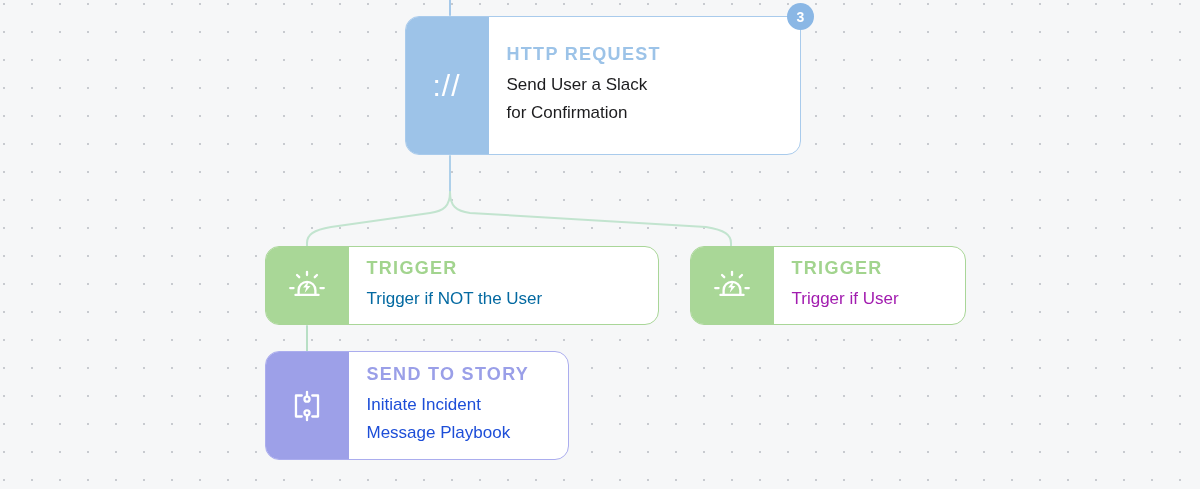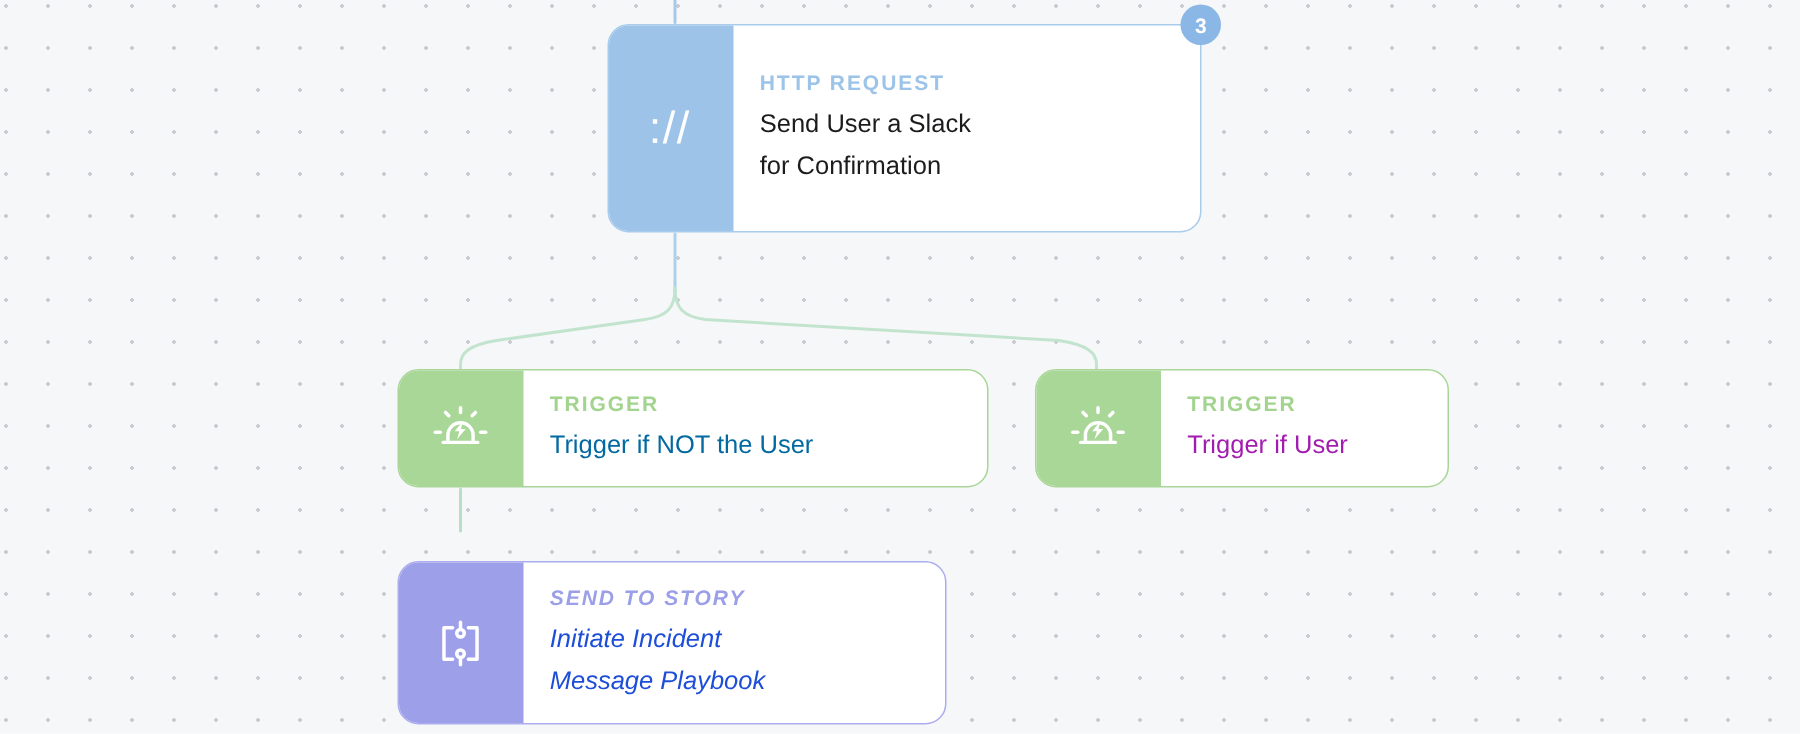--- a/index.html
+++ b/index.html
@@ -40,21 +40,21 @@
     justify-content: center;
   }
   .content {
     flex: 1;
     display: flex;
     flex-direction: column;
     justify-content: center;
     padding: 0 18px;
   }
   .type-label {
-    font-size: 14px;
+    font-size: 18px;
     font-weight: bold;
     letter-spacing: 1.3px;
     margin-bottom: 6px;
     white-space: nowrap;
   }
   .title { color: #1c1c1e; }
   .title-line {
     font-size: 17px;
     line-height: 28px;
     white-space: nowrap;
@@ -146,21 +146,21 @@
       </svg>
     </div>
     <div class="content">
       <div class="type-label" style="color: rgb(162, 212, 142);">TRIGGER</div>
       <div class="title" style="color: #a21caf;">
         <div class="title-line">Trigger if User</div>
       </div>
     </div>
   </div>
 
-  <div class="node" style="left: 265px; top: 374px; width: 366px; height: 109px; border-color: rgb(171, 173, 238); font-style: italic;">
+  <div class="node" style="left: 265px; top: 351px; width: 304px; height: 109px; border-color: rgb(171, 173, 238);">
     <div class="icon-area" style="background-color: rgb(157, 160, 232);">
       <svg class="icon-svg" width="42" height="42" viewBox="0 0 40 40">
         <path class="stk" d="M15,10 h-5.5 v20 h5.5"></path>
         <path class="stk" d="M25,10 h5.5 v20 h-5.5"></path>
         <path class="stk" d="M20,6.5 v4"></path>
         <circle class="stk" cx="20" cy="13.5" r="2.4"></circle>
         <circle class="stk" cx="20" cy="26.5" r="2.4"></circle>
         <path class="stk" d="M20,29.5 v4"></path>
       </svg>
     </div>

